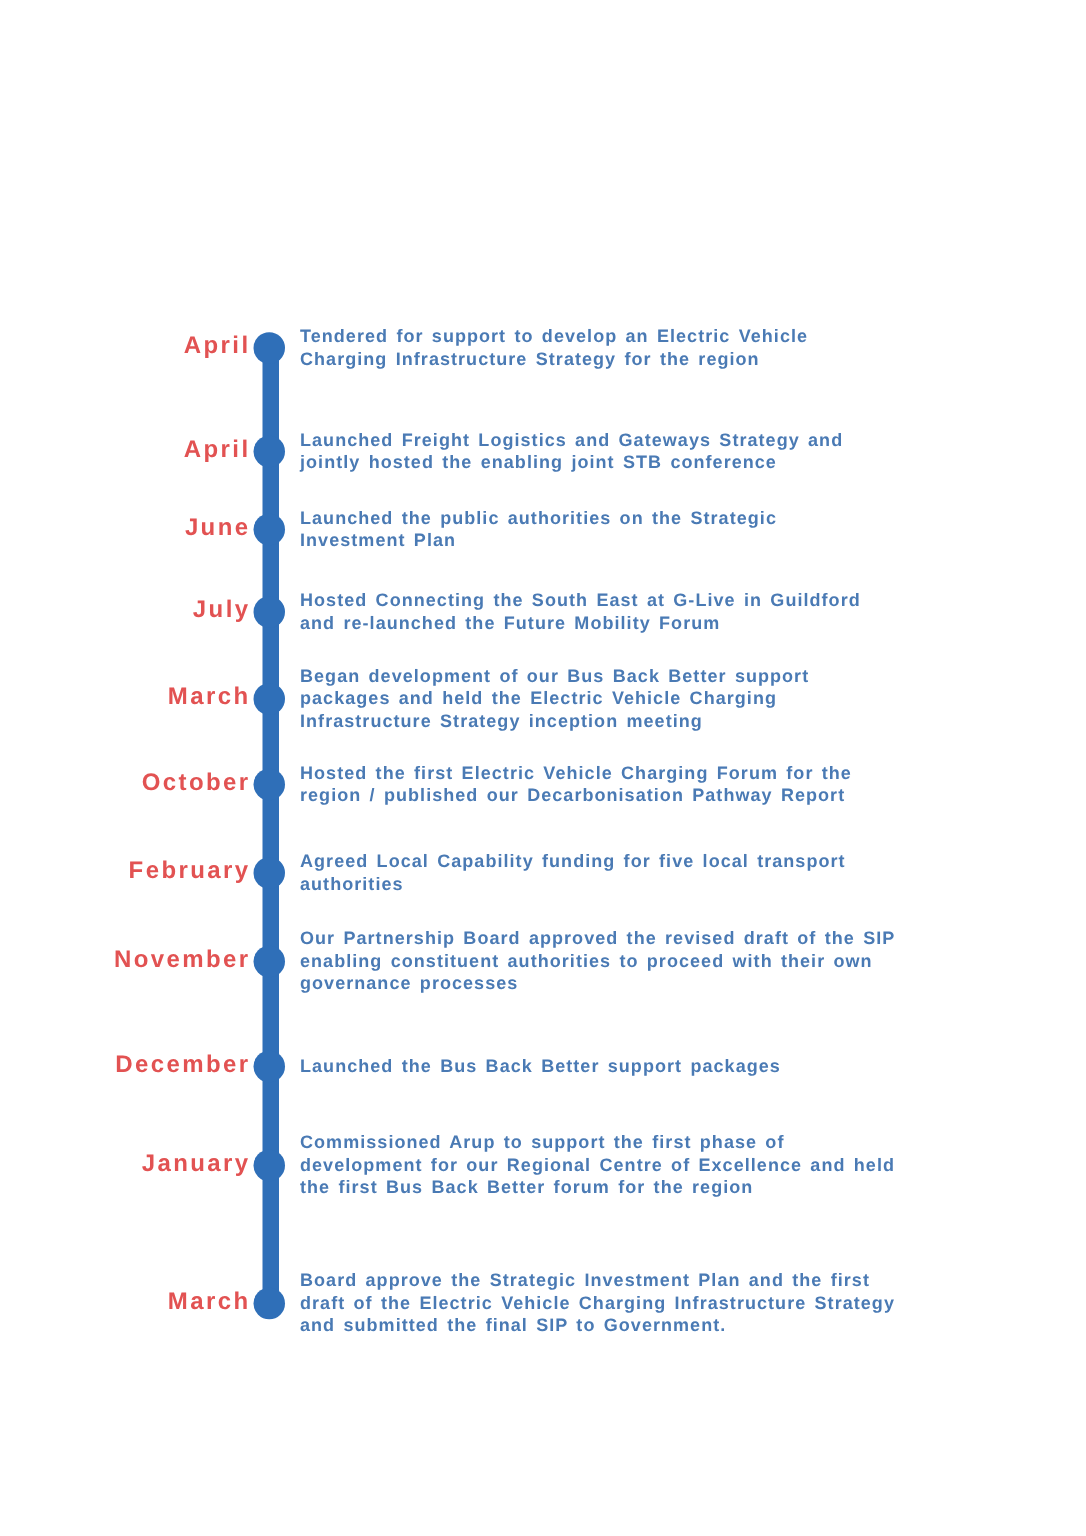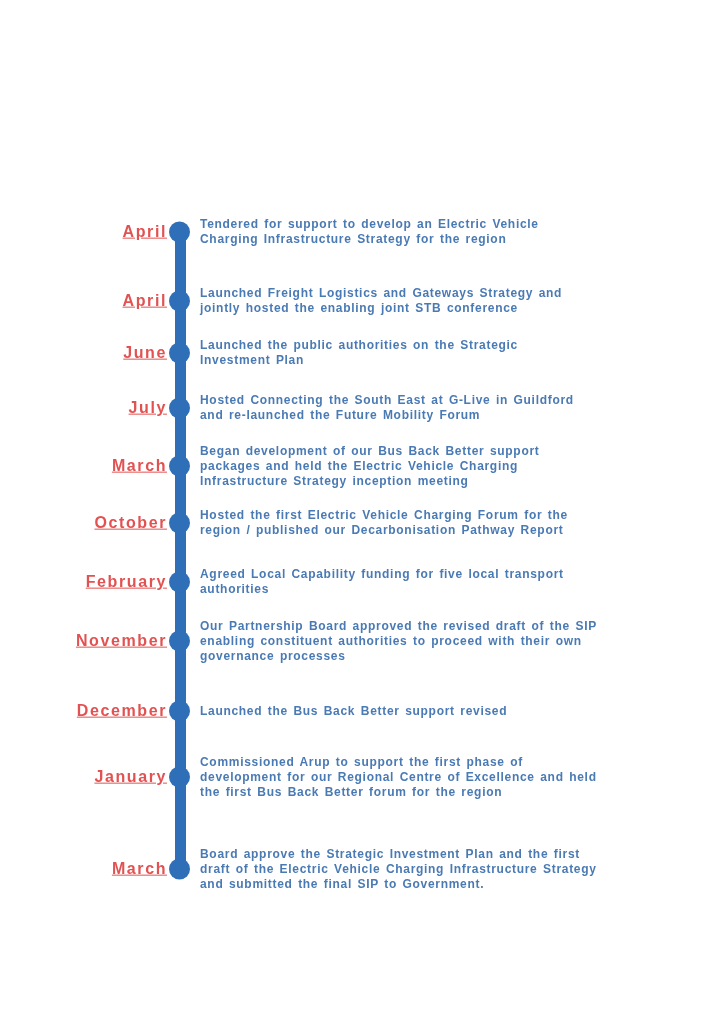--- a/index.html
+++ b/index.html
@@ -36,21 +36,20 @@
     left: 0;
     top: 0;
     width: 167px;
     text-align: right;
     transform: translateY(-52%);
     color: var(--month-color, #e25252);
     font-size: 16px;
     font-weight: bold;
     letter-spacing: 1.6px;
     white-space: nowrap;
-    text-decoration: underline;
   }
   .dot {
     position: absolute;
     left: 169px;
     top: 0;
     transform: translateY(-50%);
     width: 21px;
     height: 21px;
     border-radius: 50%;
     background: var(--line-color, #2f6fb8);
@@ -130,21 +129,21 @@
     <div class="month">November</div>
     <div class="dot"></div>
     <div class="desc">Our Partnership Board approved the revised draft of the SIP
 enabling constituent authorities to proceed with their own
 governance processes</div>
   </div>
 
   <div class="entry" style="--y:711px">
     <div class="month">December</div>
     <div class="dot"></div>
-    <div class="desc">Launched the Bus Back Better support revised</div>
+    <div class="desc">Launched the Bus Back Better support packages</div>
   </div>
 
   <div class="entry" style="--y:777px">
     <div class="month">January</div>
     <div class="dot"></div>
     <div class="desc">Commissioned Arup to support the first phase of
 development for our Regional Centre of Excellence and held
 the first Bus Back Better forum for the region</div>
   </div>
 

